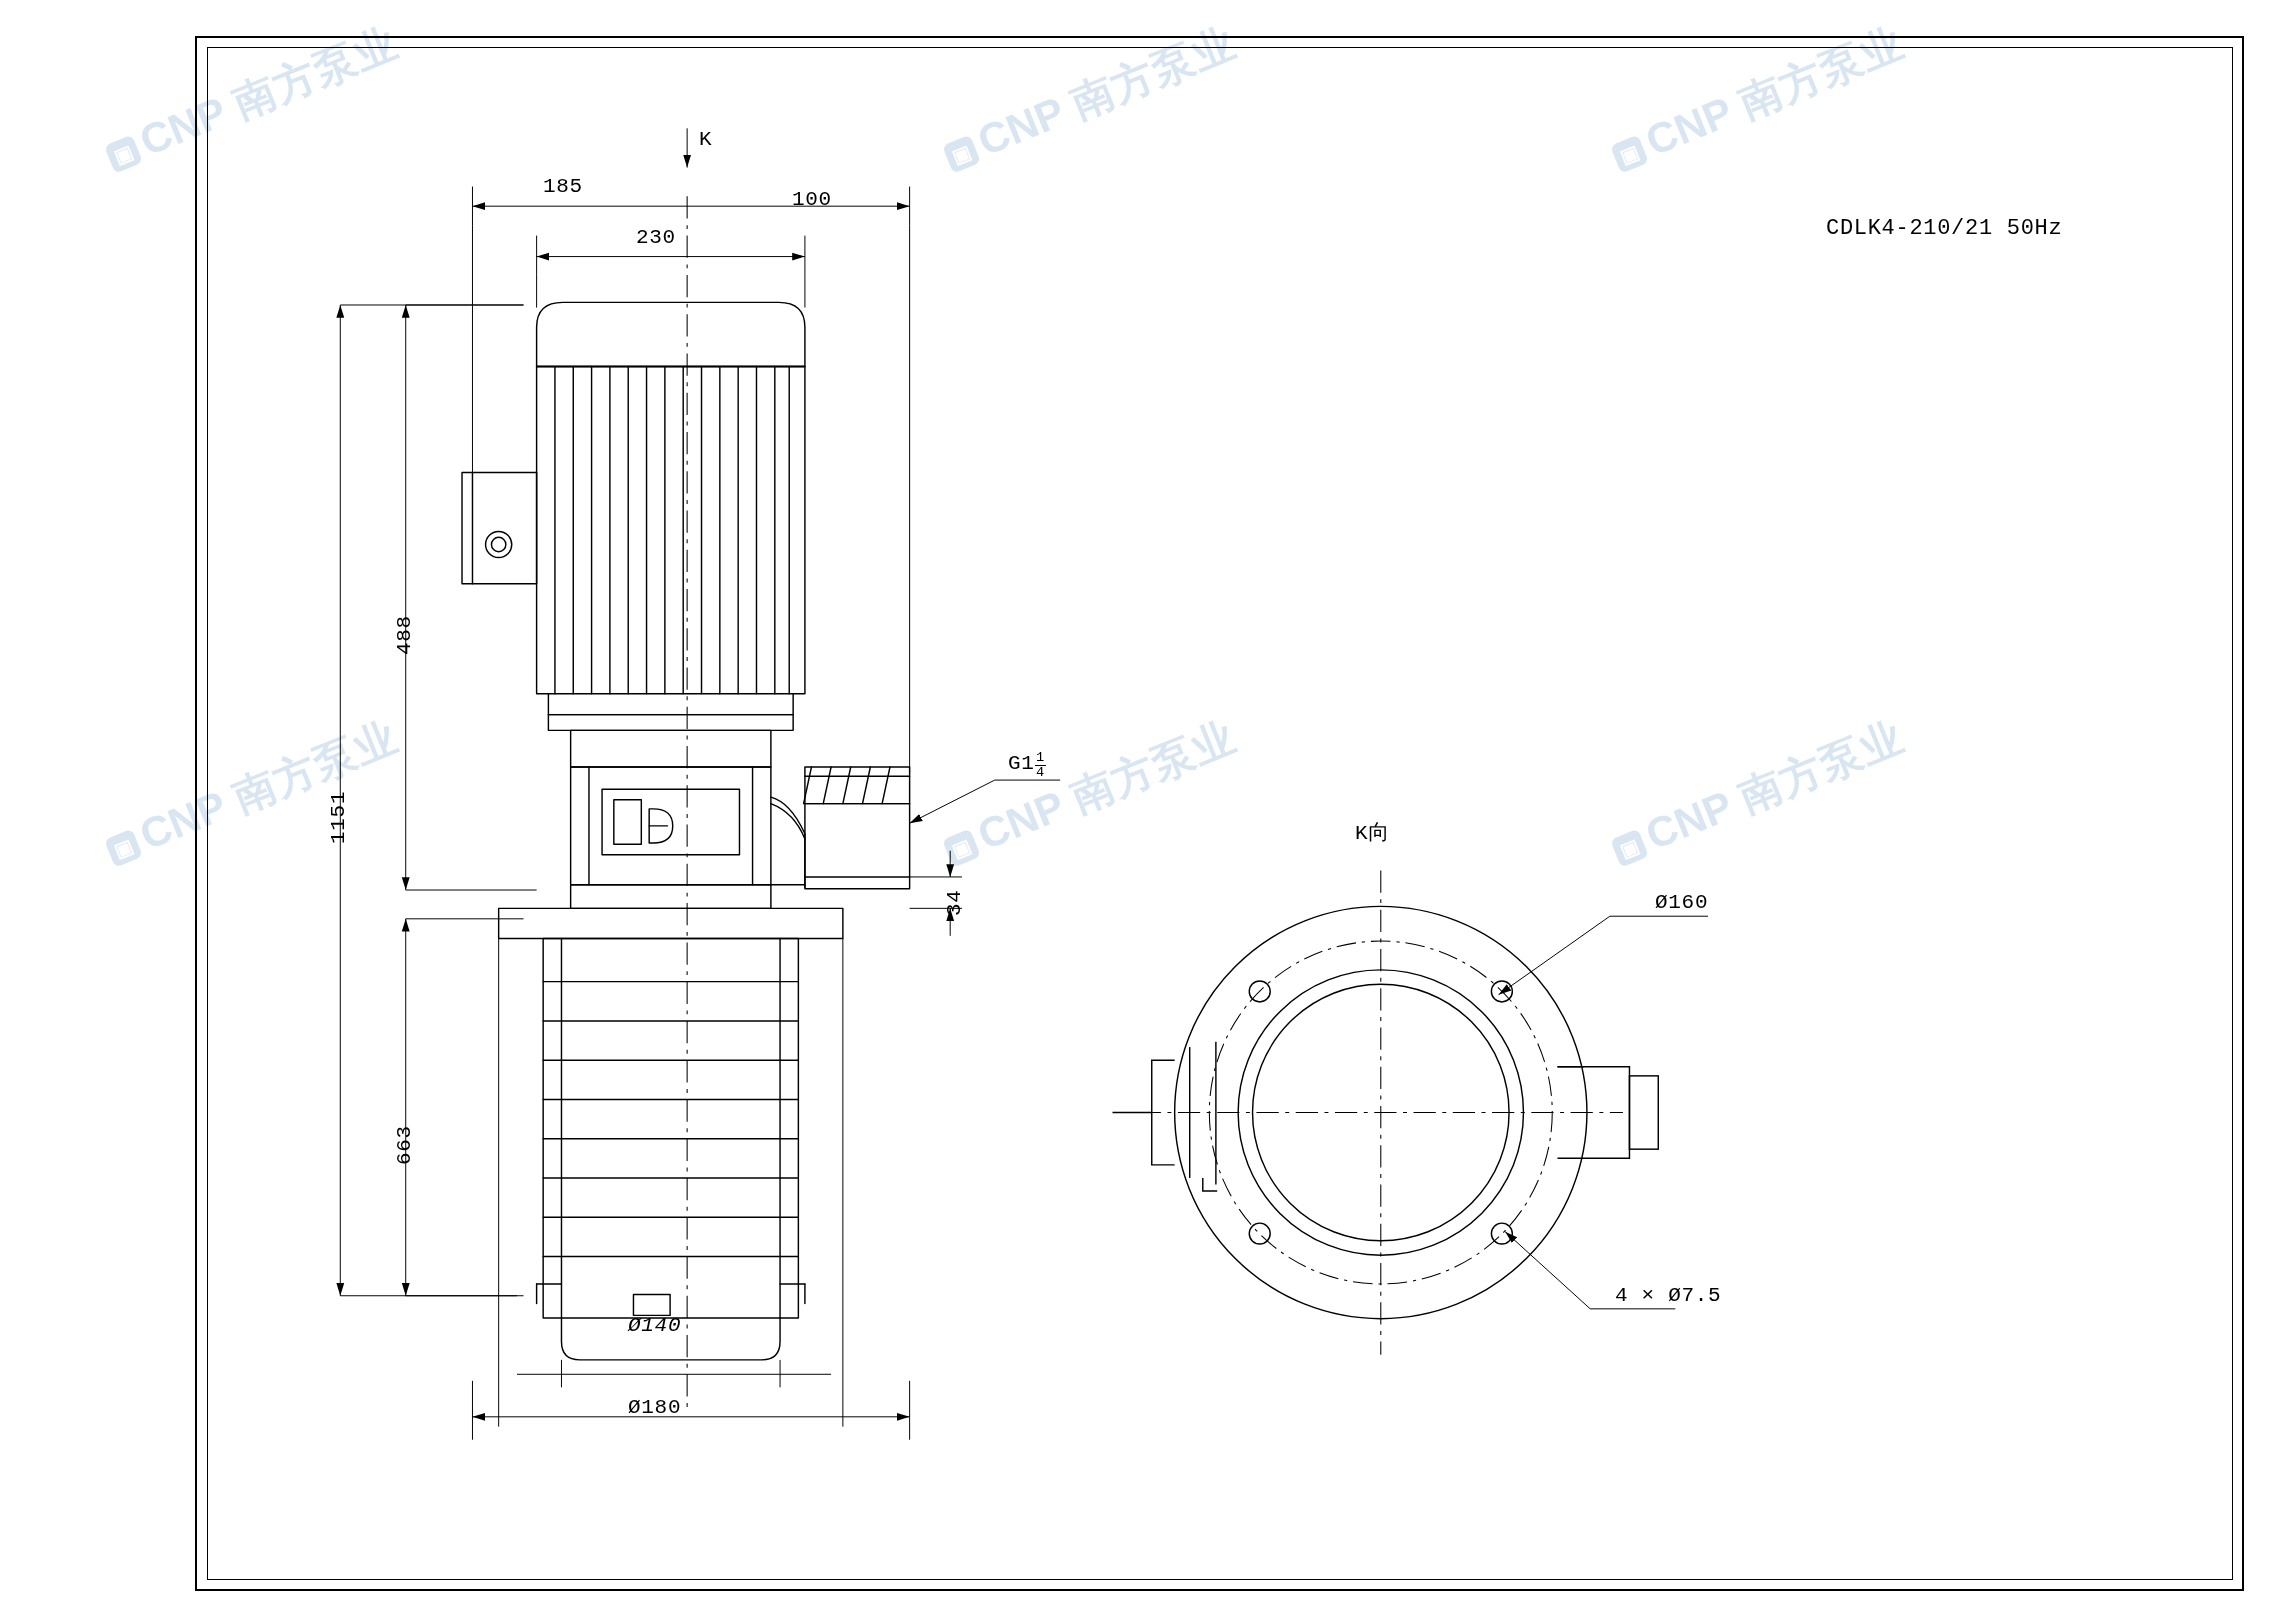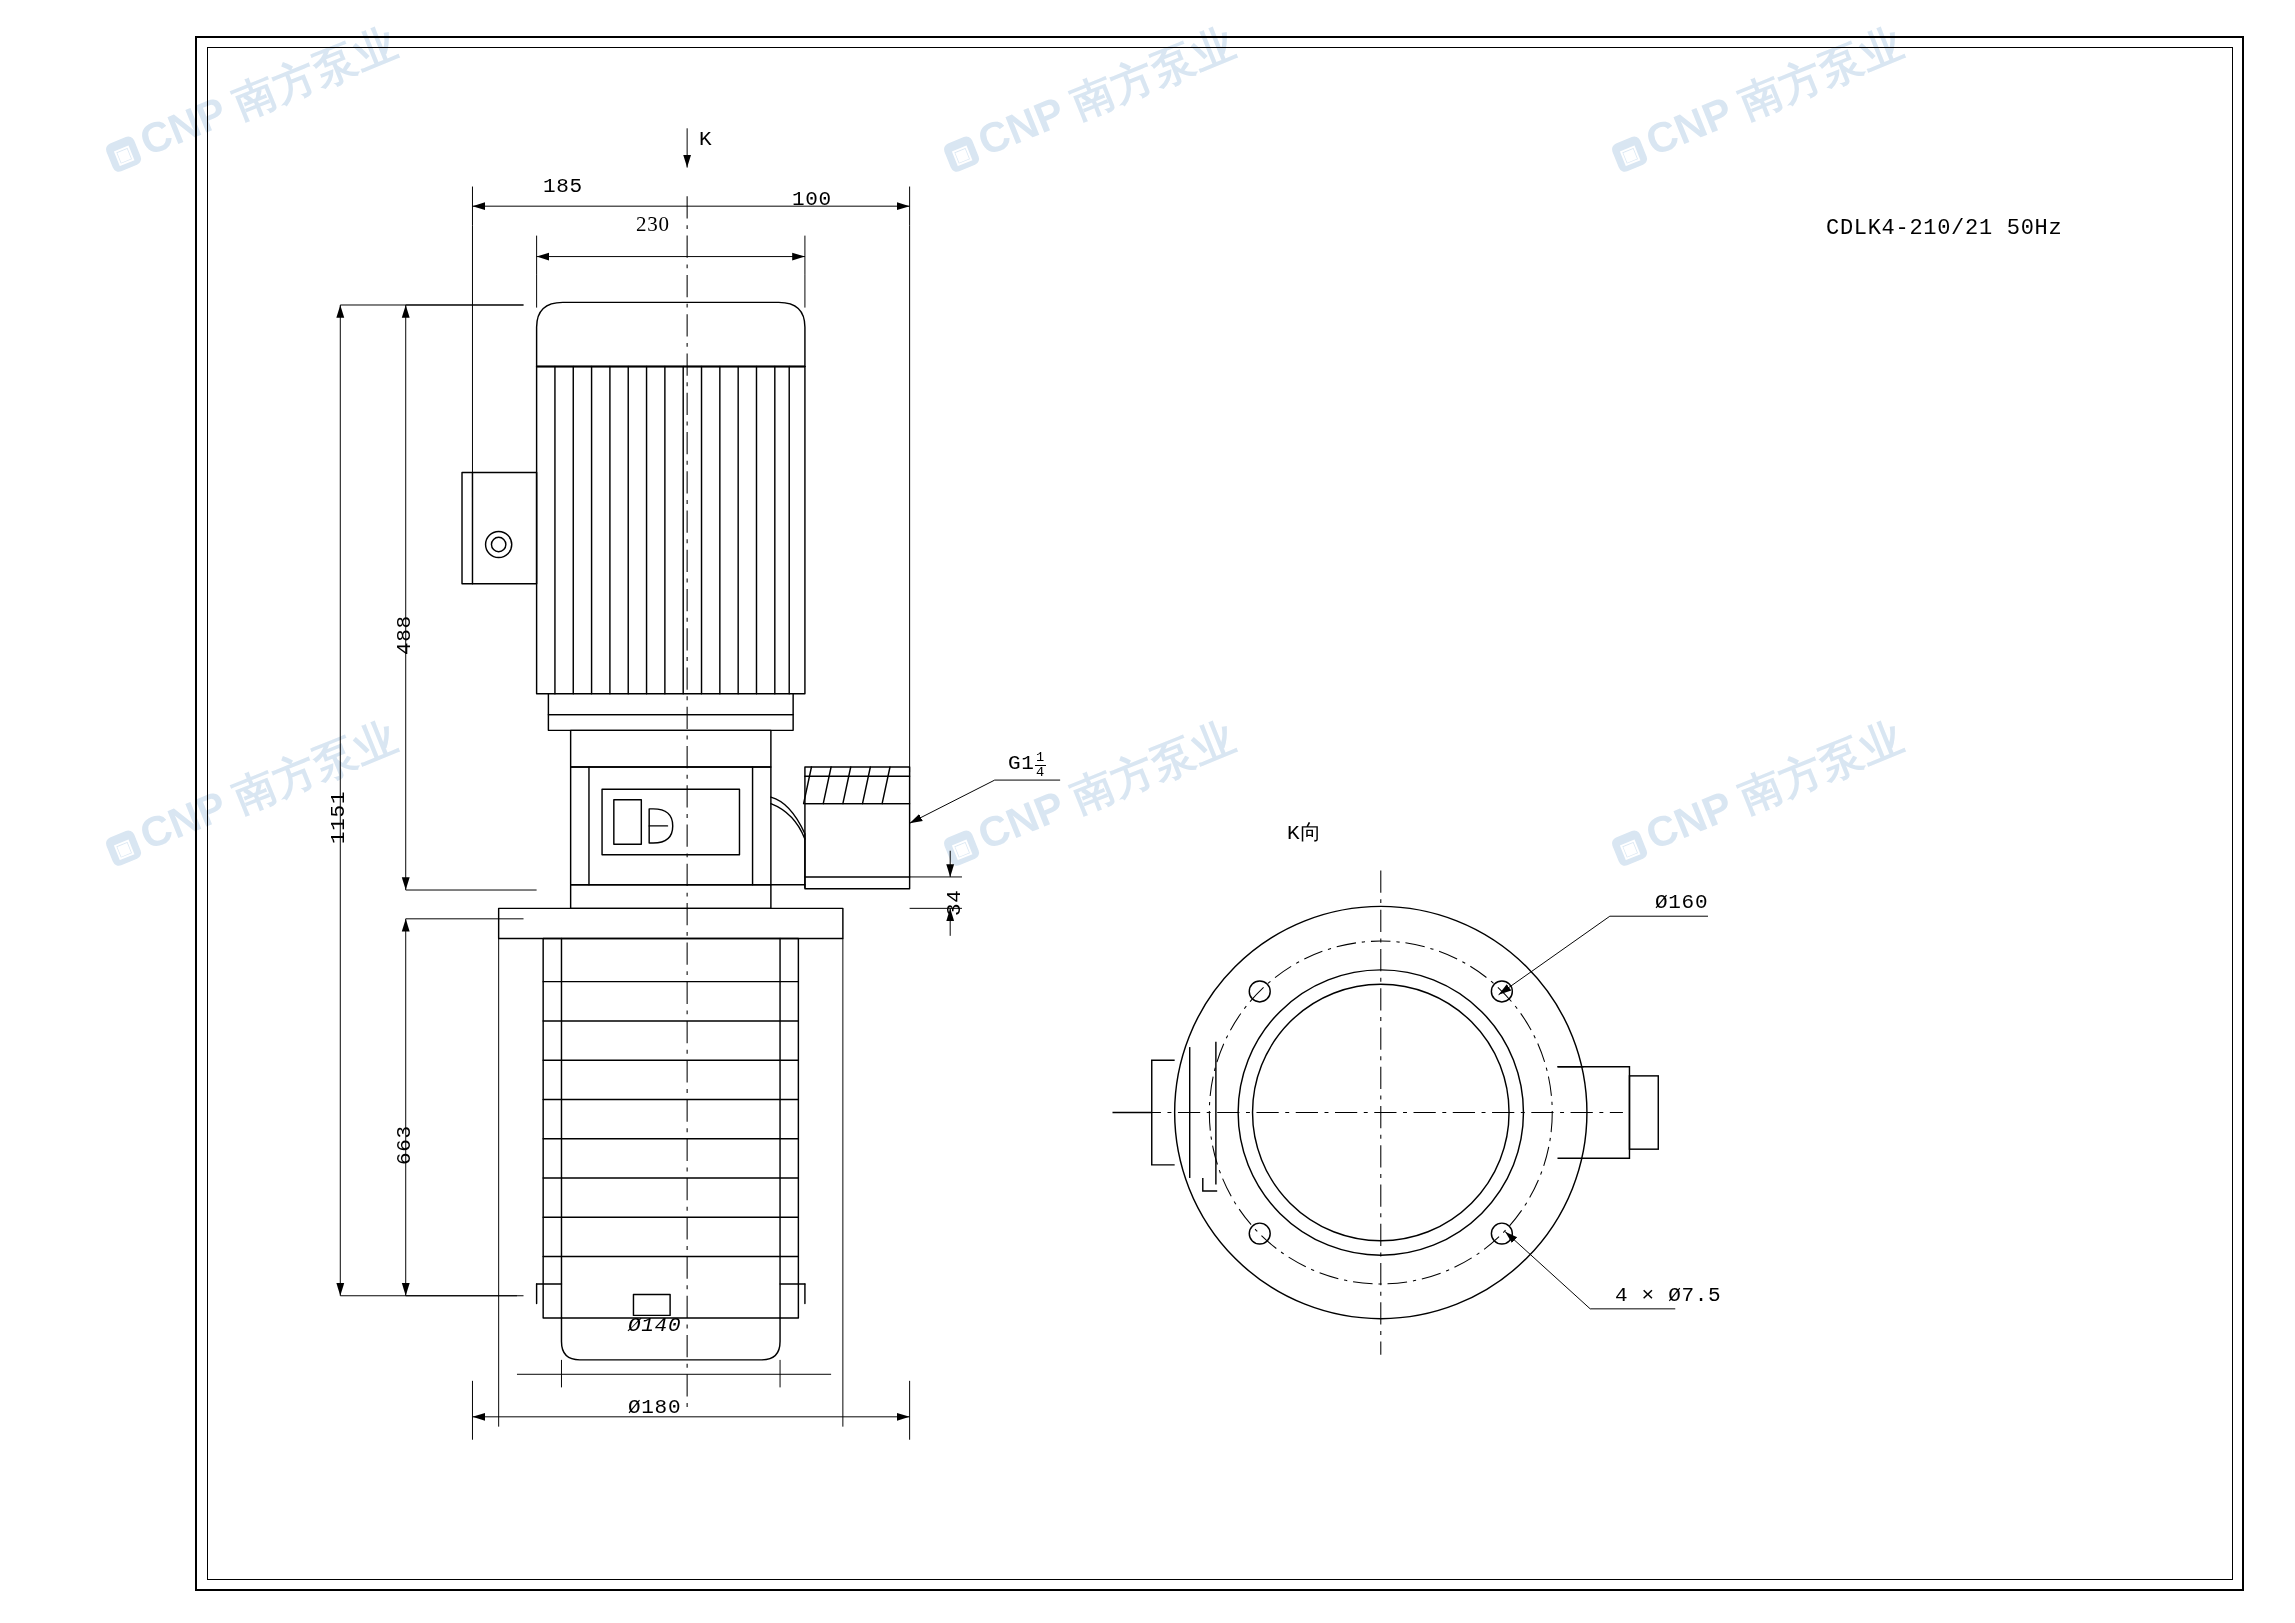--- a/index.html
+++ b/index.html
@@ -317,32 +317,32 @@
       <line x1="2430" y1="2000" x2="2560" y2="2000"></line>
     </g>
   </svg>
 
   <div class="txt title-label" style="left:1826px; top:216px;">CDLK4-210/21 50Hz</div>
 
   <div class="txt dim" style="left:699px; top:128px;">K</div>
 
   <div class="txt dim" style="left:543px; top:175px;">185</div>
   <div class="txt dim" style="left:792px; top:188px;text-align:right;">100</div>
-  <div class="txt dim" style="left:636px; top:212px;font-family:Liberation Serif, serif;">230</div>
+  <div class="txt dim" style="left:636px; top:226px;">230</div>
 
   <div class="txt dim-v" style="left:327px; top:844px;">1151</div>
   <div class="txt dim-v" style="left:393px; top:655px;">488</div>
   <div class="txt dim-v" style="left:393px; top:1165px;">663</div>
   <div class="txt dim-v" style="left:943px; top:916px;">34</div>
 
   <div class="txt dim" style="left:1008px; top:751px;">
     <span>G1</span><span class="frac"><span class="num">1</span><span class="den">4</span></span>
   </div>
 
   <div class="txt dim" style="left:628px; top:1314px;font-style:italic;">Ø140</div>
   <div class="txt dim" style="left:628px; top:1360px;margin-top:36px;">Ø180</div>
 
-  <div class="txt dim" style="left:1287px; top:818px;">K向</div>
+  <div class="txt dim" style="left:1355px; top:818px;">K向</div>
   <div class="txt dim" style="left:1643px; top:891px;margin-left:12px;">Ø160</div>
   <div class="txt dim" style="left:1615px; top:1284px;">4 × Ø7.5</div>
 
 </div>
 
 
 </body></html>

